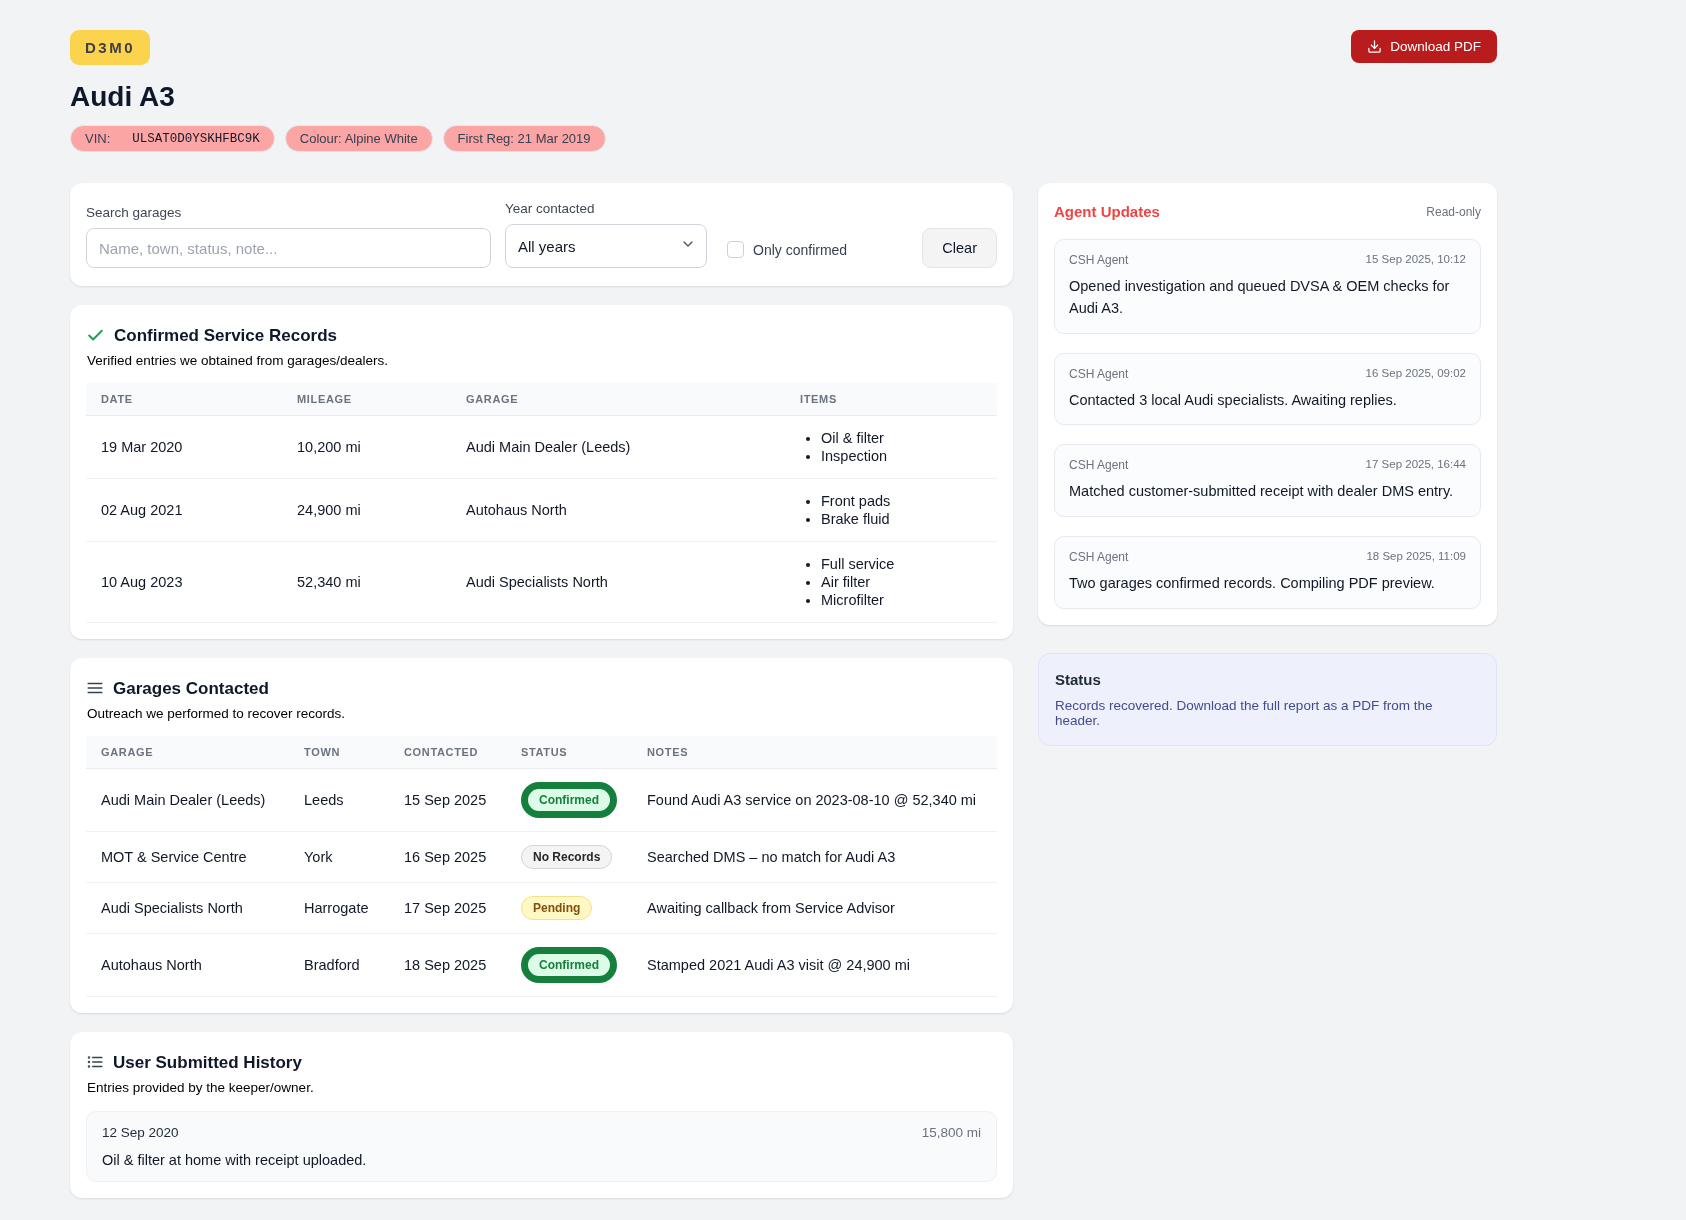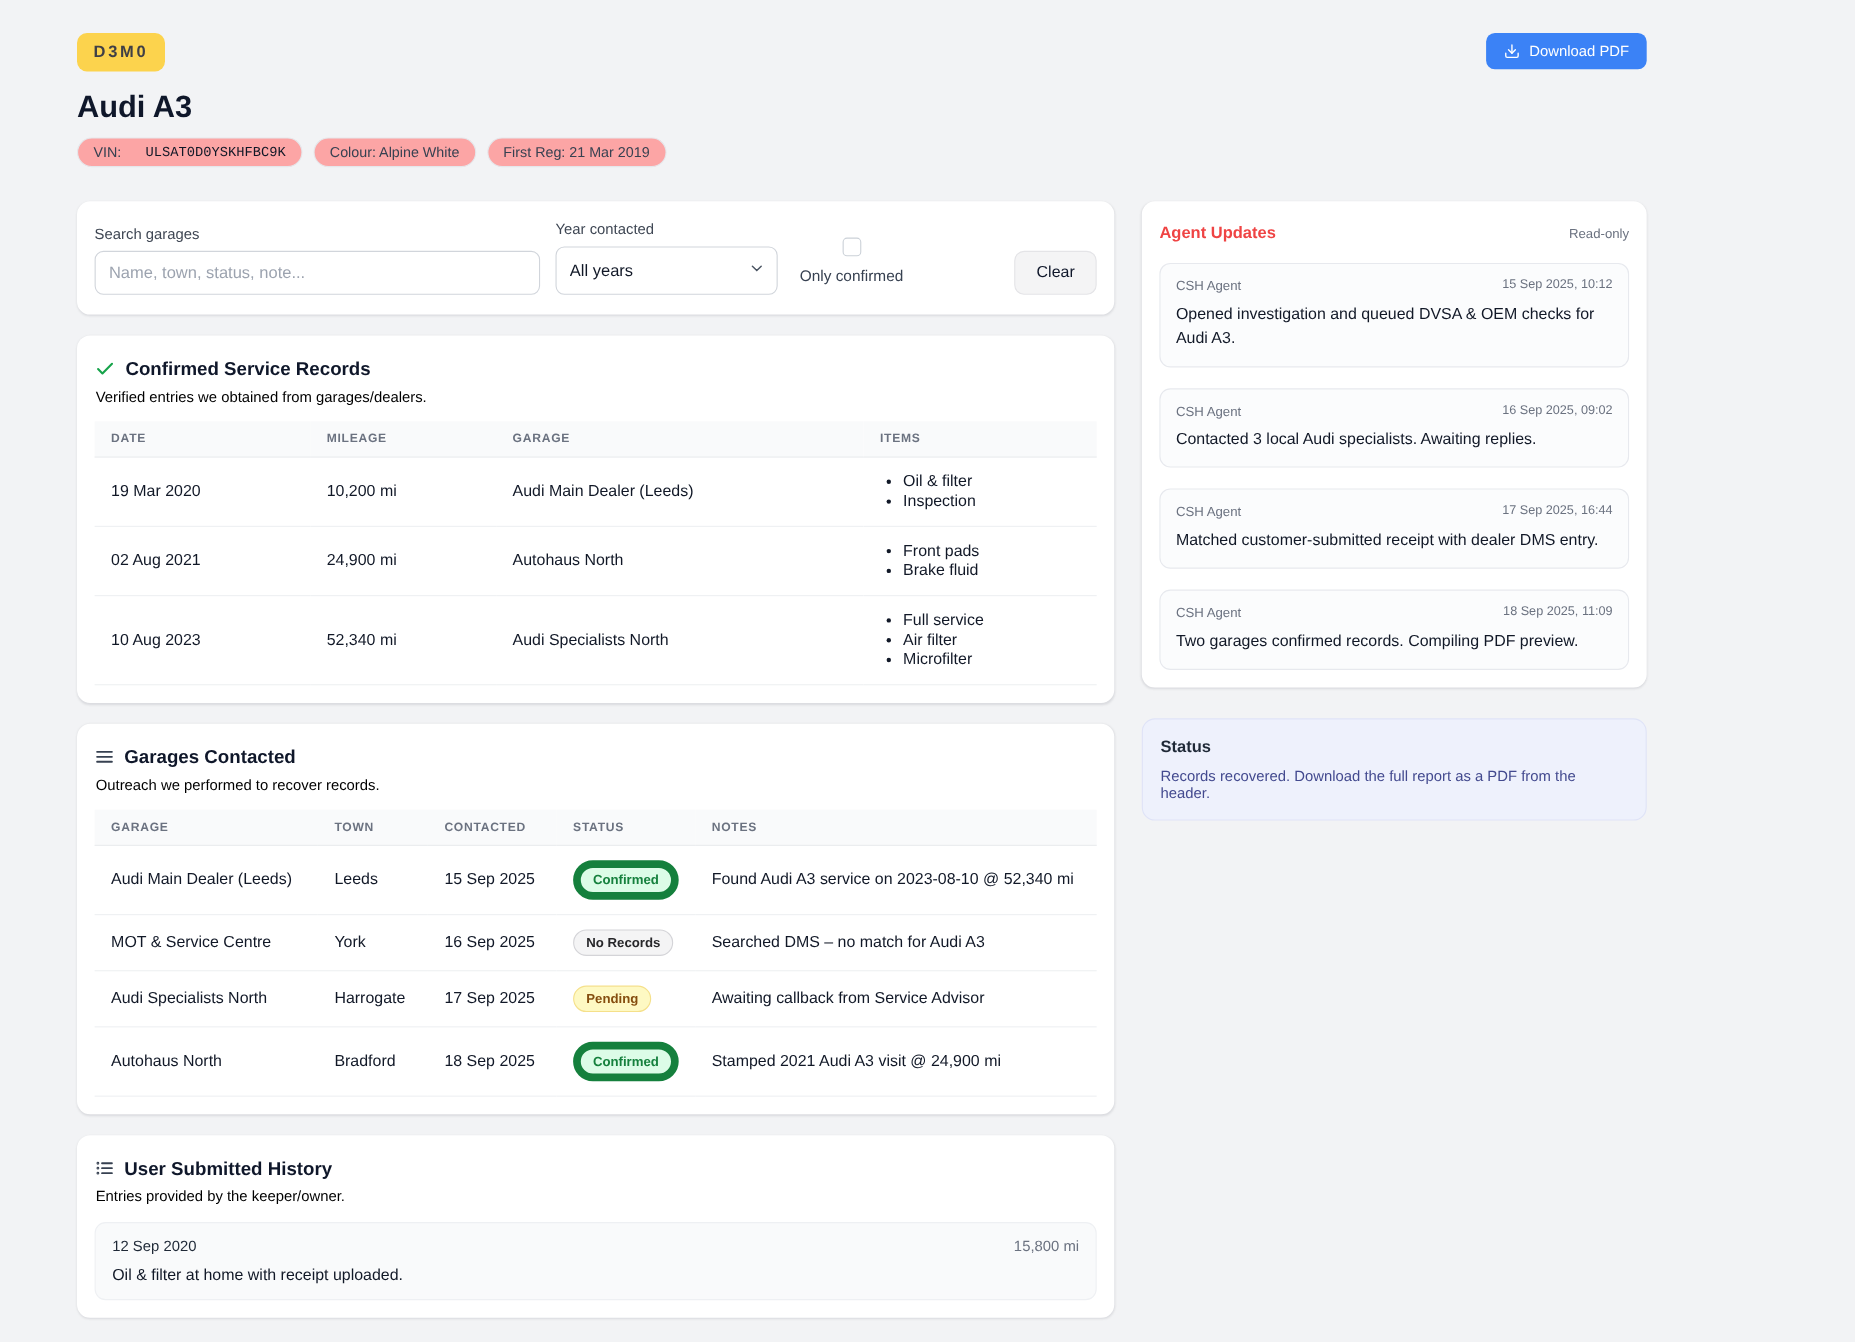--- a/index.html
+++ b/index.html
@@ -13,21 +13,21 @@
 
   
   .header-top { display: flex; justify-content: space-between; align-items: flex-start; }
   .demo-badge {
     display: inline-block; background: #fcd34d; color: #3f3f46;
     font-weight: 800; letter-spacing: 2.5px; font-size: 15px;
     padding: 9px 15px; border-radius: 9px;
   }
   .download-btn {
     display: inline-flex; align-items: center; gap: 8px;
-    background: #3b82f6; color: #ffffff; border: none; cursor: pointer;
+    background: #b91c1c; color: #ffffff; border: none; cursor: pointer;
     font-family: inherit; font-size: 13.5px; font-weight: 500;
     padding: 9px 16px; border-radius: 8px;
   }
   .dl-icon { display: inline-flex; }
   .page-title { font-size: 28px; font-weight: 700; color: #0f172a; margin: 16px 0 12px; }
   .pills { display: flex; gap: 10px; }
   .pill {
     display: inline-flex; align-items: center; gap: 22px;
     background: #fca5a5; border: 1px solid #e5e7eb; border-radius: 999px;
     padding: 5px 14px; font-size: 13px; color: #374151; height: 27px;
@@ -53,21 +53,21 @@
     padding: 0 12px; font-size: 15px; font-family: inherit; color: #111827; background: #fff;
   }
   .search-input::placeholder { color: #9ca3af; }
   .select-wrap { position: relative; width: 202px; }
   .year-select {
     appearance: none; -webkit-appearance: none; width: 100%; height: 44px;
     border: 1px solid #d1d5db; border-radius: 8px; background: #fff;
     padding: 0 34px 0 12px; font-size: 15px; font-family: inherit; color: #111827;
   }
   .chevron { position: absolute; right: 11px; top: 12px; pointer-events: none; display: inline-flex; }
-  .checkbox-row { display: flex; align-items: center; gap: 9px; margin: 0 0 10px 6px; flex-direction: column; }
+  .checkbox-row { display: flex; align-items: center; gap: 9px; margin: 0 0 10px 6px; }
   .checkbox {
     appearance: none; -webkit-appearance: none; width: 17px; height: 17px;
     border: 1px solid #cbd1d8; border-radius: 4px; background: #fff; cursor: pointer;
   }
   .checkbox-label { font-size: 14px; color: #374151; }
   .clear-btn {
     margin-left: auto; height: 40px; padding: 0 19px;
     background: #f4f4f5; border: 1px solid #e4e4e7; border-radius: 9px;
     font-size: 14.5px; color: #0f172a; font-family: inherit; cursor: pointer;
   }

